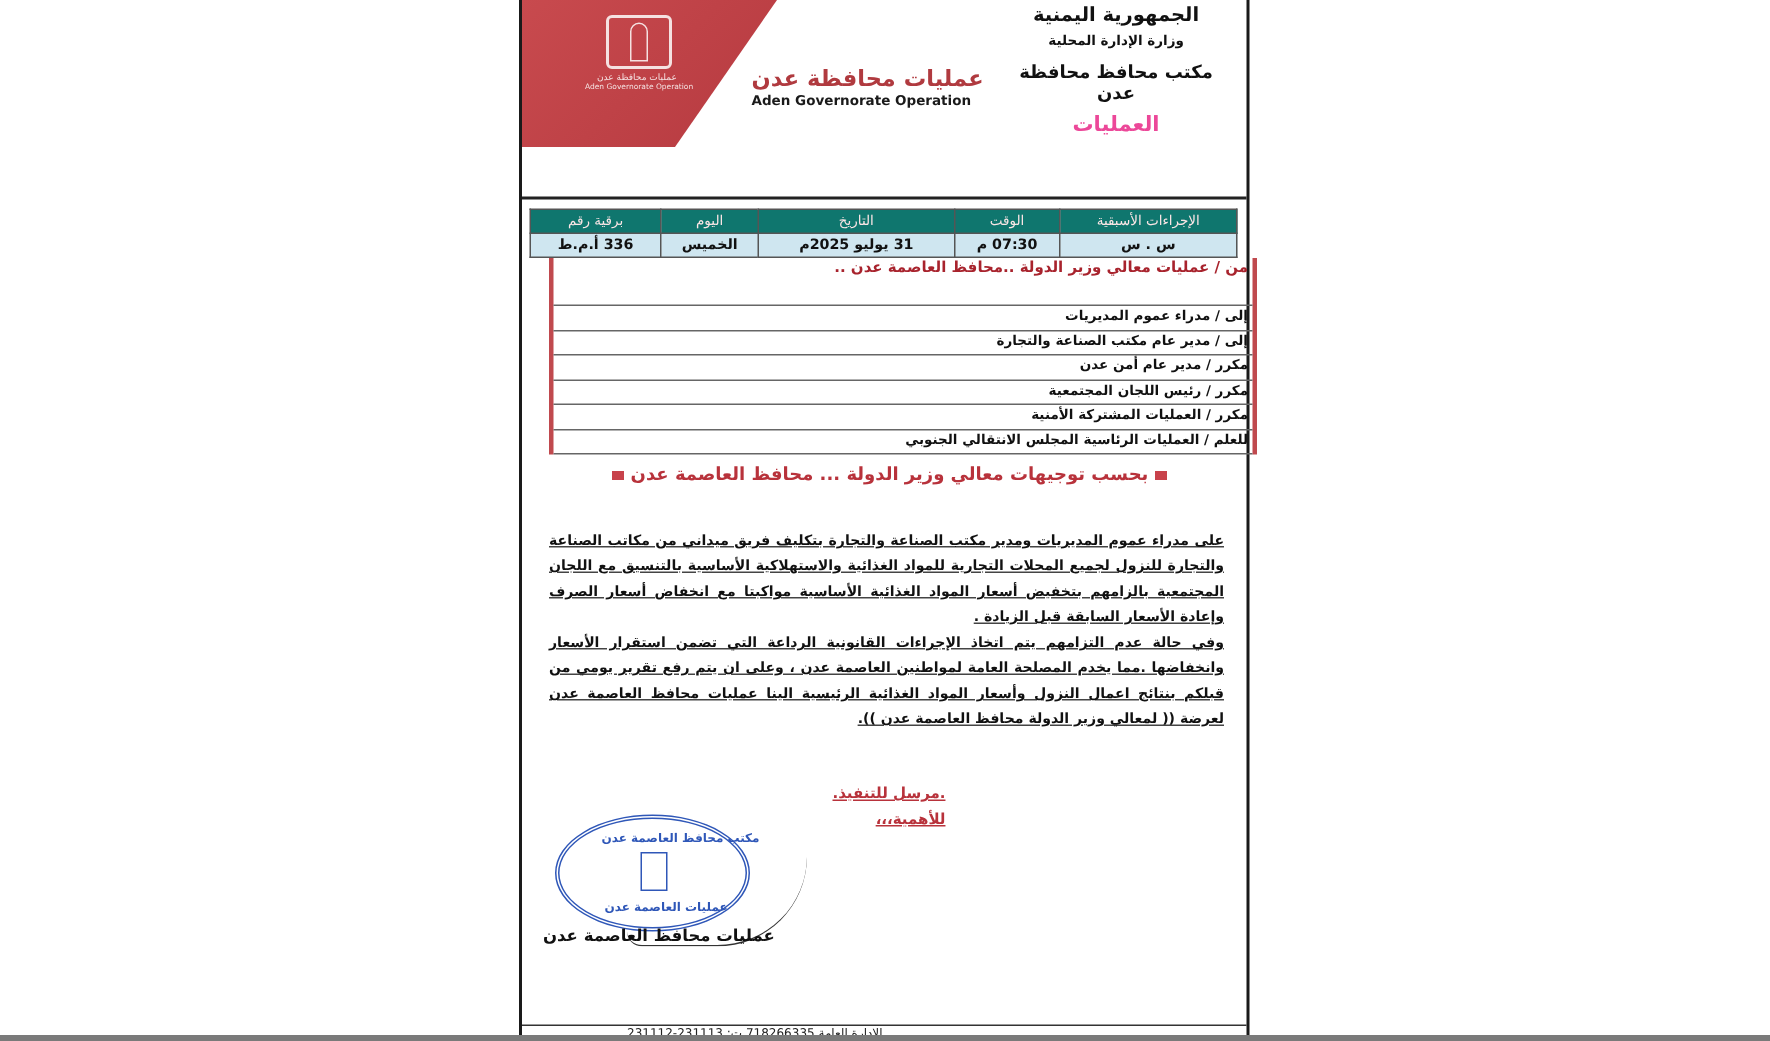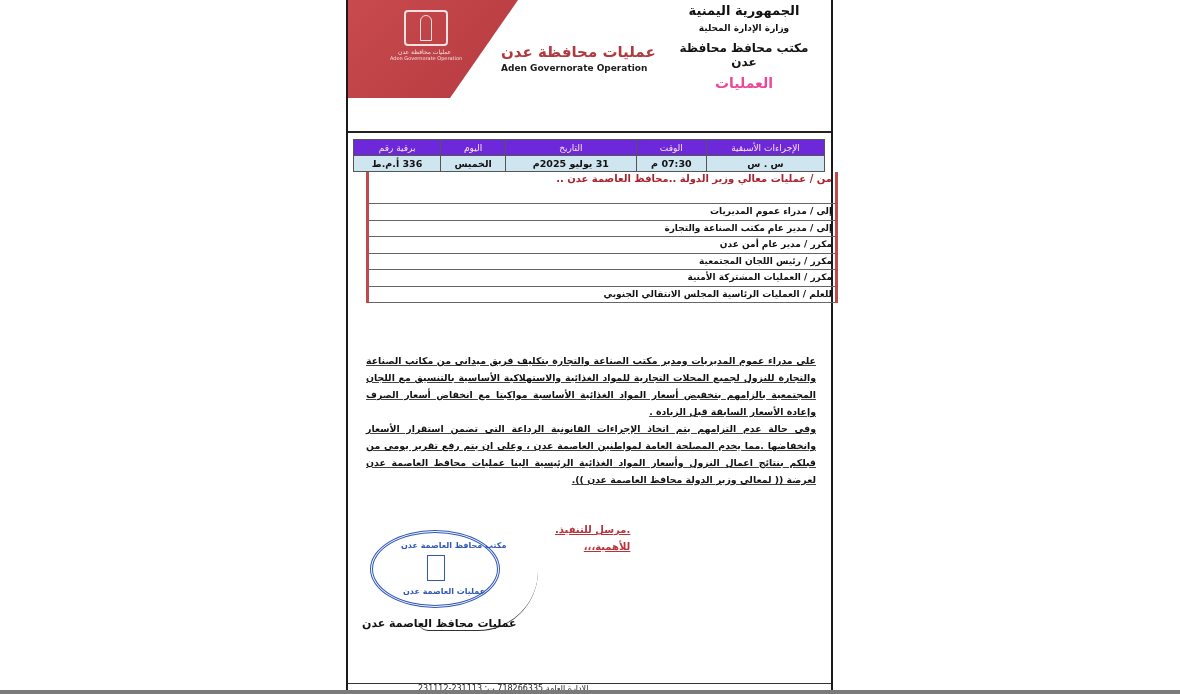--- a/index.html
+++ b/index.html
@@ -26,21 +26,21 @@
   .gov-lines { position:absolute; right:12px; top:3px; text-align:center; direction:rtl; width:150px; }
   .gov-line1 { font-size:13px; font-weight:bold; color:#111; }
   .gov-line2 { font-size:9px; font-weight:bold; color:#111; margin-top:5px; }
   .gov-line3 { font-size:12px; font-weight:bold; color:#111; margin-top:8px; }
   .gov-title { font-size:14px; font-weight:bold; color:#ec4899; margin-top:6px; letter-spacing:2px; }
   .header-divider { position:absolute; left:0; top:131px; width:483px; border-top:2px solid #222; }
 
   
   .info-table { position:absolute; left:5px; top:139px; width:472px; border-collapse:collapse; direction:rtl; }
   .info-table td { border:1px solid #555; text-align:center; padding:0; height:15px; font-size:9.5px; font-weight:bold; }
-  .info-head td { background:#6d28d9; color:#fbe6e6; font-size:9px; font-weight:normal; }
+  .info-head td { background:#0f766e; color:#fbe6e6; font-size:9px; font-weight:normal; }
   .info-vals td { background:#cfe6f0; color:#111; }
 
   
   .recipients { position:absolute; left:18px; top:172px; width:472px; direction:rtl;
                 border-left:3px solid #c0494e; border-right:3px solid #c0494e; box-sizing:border-box; }
   .rec-row { height:15.5px; border-bottom:1px solid #666; font-size:9px; font-weight:bold; color:#111;
              padding-right:3px; line-height:15px; white-space:nowrap; overflow:hidden; }
   .rec-row.from { color:#a8232d; font-size:10px; height:31px; line-height:14px; white-space:normal; }
 
   
@@ -50,21 +50,21 @@
 
   
   .body-text { position:absolute; left:18px; top:352px; width:450px; direction:rtl; text-align:justify;
                font-size:9.4px; font-weight:bold; color:#111; line-height:17px; }
   .body-text p { margin:0; text-decoration:underline; text-decoration-color:#444; }
 
   .closing { position:absolute; left:207px; top:521px; direction:rtl; text-align:right; color:#b8323b;
              font-size:10px; font-weight:bold; line-height:17px; text-decoration:underline; }
 
   
-  .stamp { position:absolute; left:22px; top:530px; width:130px; height:78px; border:3px double #2f57b8;
+  .stamp { position:absolute; left:22px; top:543px; width:130px; height:78px; border:3px double #2f57b8;
            border-radius:50%; box-sizing:border-box; }
   .stamp-top { position:absolute; left:28px; top:8px; font-size:8px; font-weight:bold; color:#2f57b8; direction:rtl; white-space:nowrap; }
   .stamp-bottom { position:absolute; left:30px; top:54px; font-size:8px; font-weight:bold; color:#2f57b8; direction:rtl; white-space:nowrap; }
   .stamp-emblem { position:absolute; left:54px; top:22px; width:18px; height:26px; border:1.5px solid #2f57b8; box-sizing:border-box; }
   .signature { position:absolute; left:70px; top:560px; width:120px; height:70px; border-bottom:1.5px solid #333;
                border-radius:0 0 60px 10px; }
   .signer { position:absolute; left:14px; top:617px; font-size:11px; font-weight:bold; color:#111; direction:rtl; white-space:nowrap;text-align:right; }
 </style>
 </head>
 <body>
@@ -111,20 +111,23 @@
   <div class="recipients">
     <div class="rec-row from">من / عمليات معالي وزير الدولة ..محافظ العاصمة عدن ..</div>
     <div class="rec-row">إلى / مدراء عموم المديريات</div>
     <div class="rec-row">إلى / مدير عام مكتب الصناعة والتجارة</div>
     <div class="rec-row">مكرر / مدير عام أمن عدن</div>
     <div class="rec-row">مكرر / رئيس اللجان المجتمعية</div>
     <div class="rec-row">مكرر / العمليات المشتركة الأمنية</div>
     <div class="rec-row">للعلم / العمليات الرئاسية المجلس الانتقالي الجنوبي</div>
   </div>
 
+  <div class="subject">
+    <span class="square"></span><span>بحسب توجيهات معالي وزير الدولة ... محافظ العاصمة عدن</span><span class="square"></span>
+  </div>
 
   <div class="body-text">
     <p>على مدراء عموم المديريات ومدير مكتب الصناعة والتجارة بتكليف فريق ميداني من مكاتب الصناعة والتجارة للنزول لجميع المحلات التجارية للمواد الغذائية والاستهلاكية الأساسية بالتنسيق مع اللجان المجتمعية بالزامهم بتخفيض أسعار المواد الغذائية الأساسية مواكبتا مع انخفاض أسعار الصرف وإعادة الأسعار السابقة قبل الزيادة .</p>
     <p>وفي حالة عدم التزامهم يتم اتخاذ الإجراءات القانونية الرداعة التي تضمن استقرار الأسعار وانخفاضها .مما يخدم المصلحة العامة لمواطنين العاصمة عدن ، وعلى ان يتم رفع تقرير يومي من قبلكم بنتائج اعمال النزول وأسعار المواد الغذائية الرئيسية الينا عمليات محافظ العاصمة عدن لعرضة (( لمعالي وزير الدولة محافظ العاصمة عدن )).</p>
   </div>
 
   <div class="closing">
     <div>.مرسل للتنفيذ.</div>
     <div>للأهمية،،،</div>
   </div>

